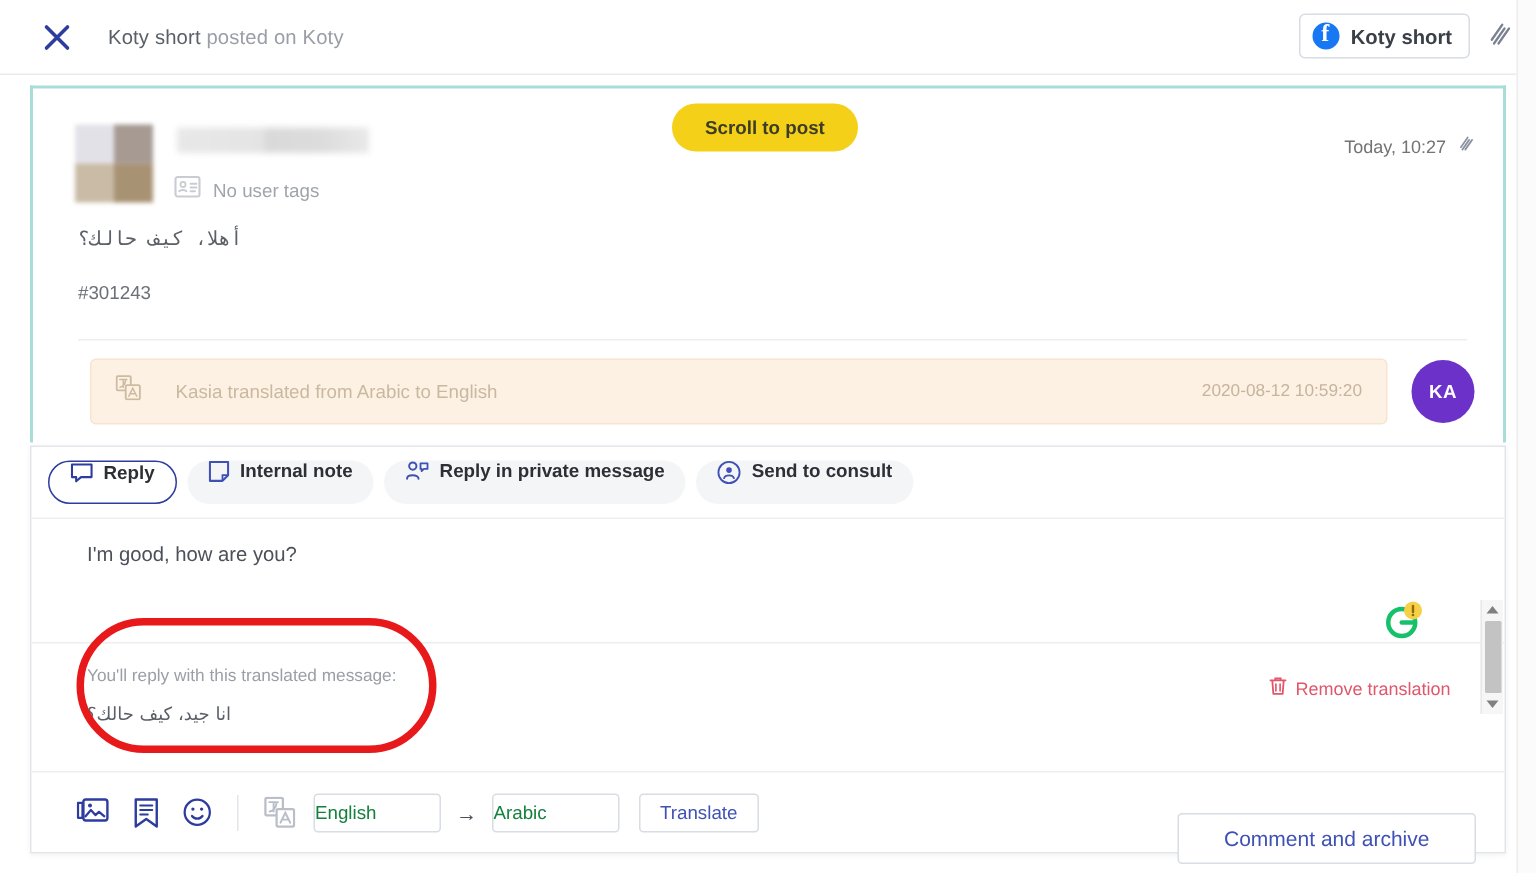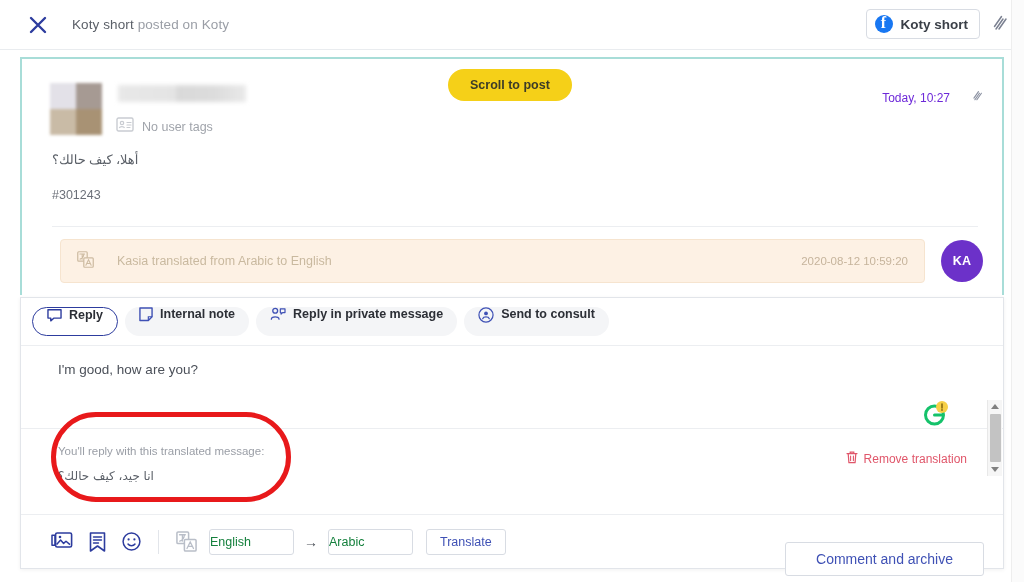--- a/index.html
+++ b/index.html
@@ -106,40 +106,40 @@
   }
   .no-tags {
     position: absolute; left: 94px; top: 58px;
     display: flex; align-items: center; gap: 8px; text-align: right;
   }
   .no-tags-label { font-size: 12.5px; color: #a0a4ab; }
   .arabic-msg {
     position: absolute; left: 30px; top: 93px;
     font-size: 13px; color: #5b6068;
     direction: rtl;
-    font-family: Liberation Serif, serif;
+    font-family: Liberation Mono, monospace;
   }
   .ticket-ref {
     position: absolute; left: 30px; top: 129px;
     font-size: 12.5px; color: #6b7079;
   }
   .scroll-to-post {
     position: absolute; left: 426px; top: 10px;
     background: #f5d018;
     color: #3c3c28;
     font-size: 12.5px; font-weight: 600;
     padding: 9px 22px;
     border-radius: 16px;
     cursor: pointer;
     white-space: nowrap;
   }
   .post-time {
     position: absolute; right: 18px; top: 31px;
-    display: flex; align-items: center; gap: 21px;
-    font-size: 12px; color: #6d28d9;
+    display: flex; align-items: center; gap: 7px;
+    font-size: 12px; color: #737373;
   }
   .divider-line {
     position: absolute; left: 30px; top: 167px;
     width: 926px; height: 1px;
     background: #eceef1;
   }
 
   
   .trans-banner {
     position: absolute; left: 38px; top: 180px;

